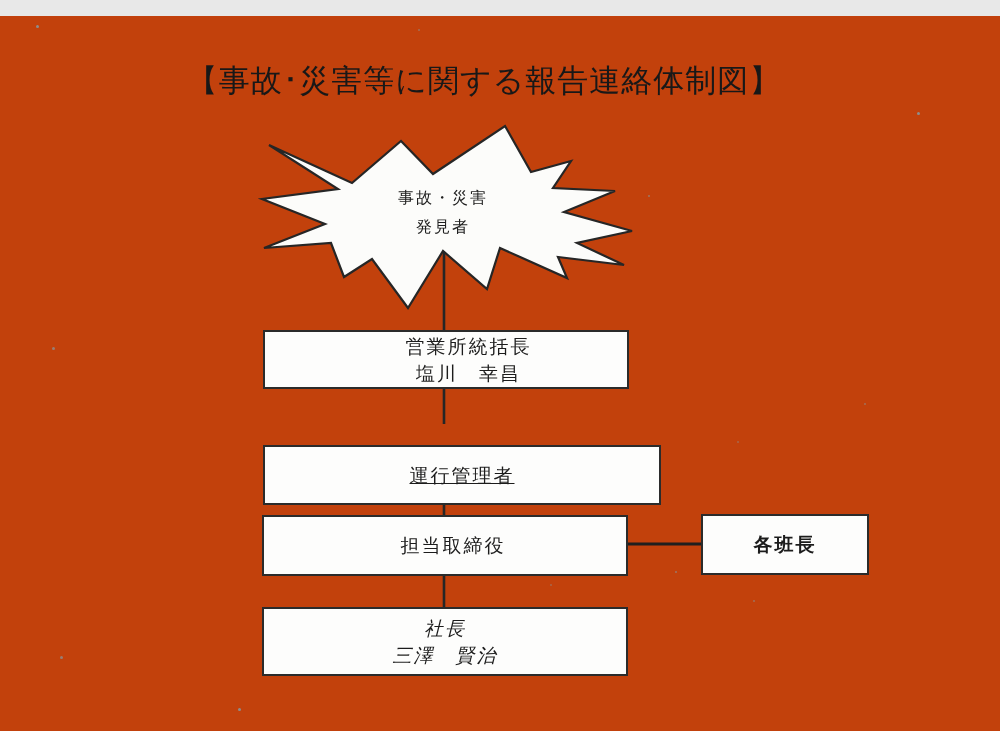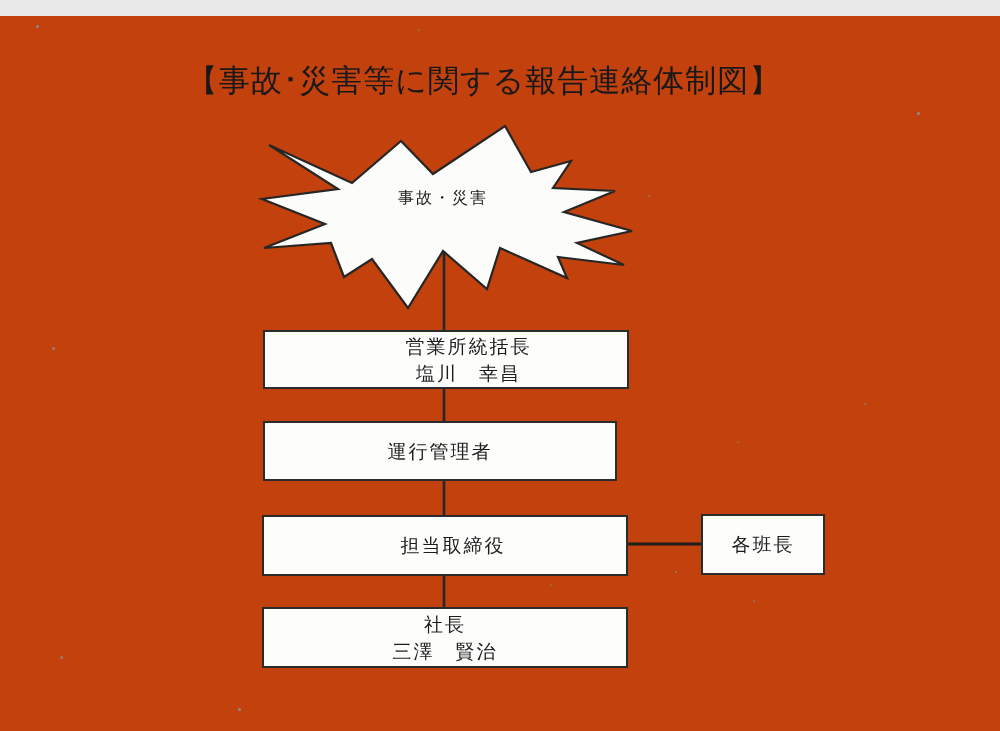--- a/index.html
+++ b/index.html
@@ -26,44 +26,45 @@
   }
   .node{
     position:absolute;box-sizing:border-box;
     border:2px solid #2b2b2b;background:#fdfdfc;
     display:flex;flex-direction:column;align-items:center;justify-content:center;
     font-size:19px;line-height:27px;letter-spacing:2px;color:#1c1c1c;
     z-index:2;
   }
   .node .nl{white-space:pre;}
   .box-1{left:263px;top:314px;width:366px;height:59px;padding-left:45px;}
-  .box-2{left:263px;top:405px;width:354px;height:60px;}
+  .box-2{left:263px;top:429px;width:398px;height:60px;text-decoration:underline;}
   .box-3{left:262px;top:499px;width:366px;height:61px;padding-left:16px;}
-  .box-4{left:262px;top:591px;width:366px;height:61px;}
-  .box-side{left:701px;top:498px;width:124px;height:61px;}
+  .box-4{left:262px;top:591px;width:366px;height:69px;font-style:italic;}
+  .box-side{left:701px;top:498px;width:168px;height:61px;font-weight:bold;}
   .speck{position:absolute;border-radius:50%;background:#8d8d8d;z-index:0;}
 </style>
 </head>
 <body>
 
 <div class="page">
 
   <svg class="lines" width="1000" height="731" viewBox="0 0 1000 731">
     <polygon points="269,129 352,167 401,125 433,158 505,110 531,156 571,145 553,172 615,175 564,196 632,215 577,227 624,249 558,241 567,262 500,232 487,273 443,235 408,292 372,243 344,261 331,227 264,232 325,208 262,183 338,173" fill="#fcfcfa" stroke="#262626" stroke-width="2.2" stroke-linejoin="miter"></polygon>
     <line x1="444" y1="236" x2="444" y2="316" stroke="#262626" stroke-width="2.6"></line>
     <line x1="444" y1="371" x2="444" y2="408" stroke="#262626" stroke-width="2.6"></line>
     <line x1="444" y1="464" x2="444" y2="501" stroke="#262626" stroke-width="2.6"></line>
     <line x1="444" y1="558" x2="444" y2="593" stroke="#262626" stroke-width="2.6"></line>
     <line x1="627" y1="528" x2="703" y2="528" stroke="#1f1f1f" stroke-width="3.2"></line>
   </svg>
 
   <h1 class="title">【事故･災害等に関する報告連絡体制図】</h1>
 
   <div class="burst-label">
     <div>事故・災害</div>
+    <div>発見者</div>
   </div>
 
   <div class="node box-1">
     <div class="nl">営業所統括長</div>
     <div class="nl">塩川　幸昌</div>
   </div>
 
   <div class="node box-2">
     <div class="nl">運行管理者</div>
   </div>

